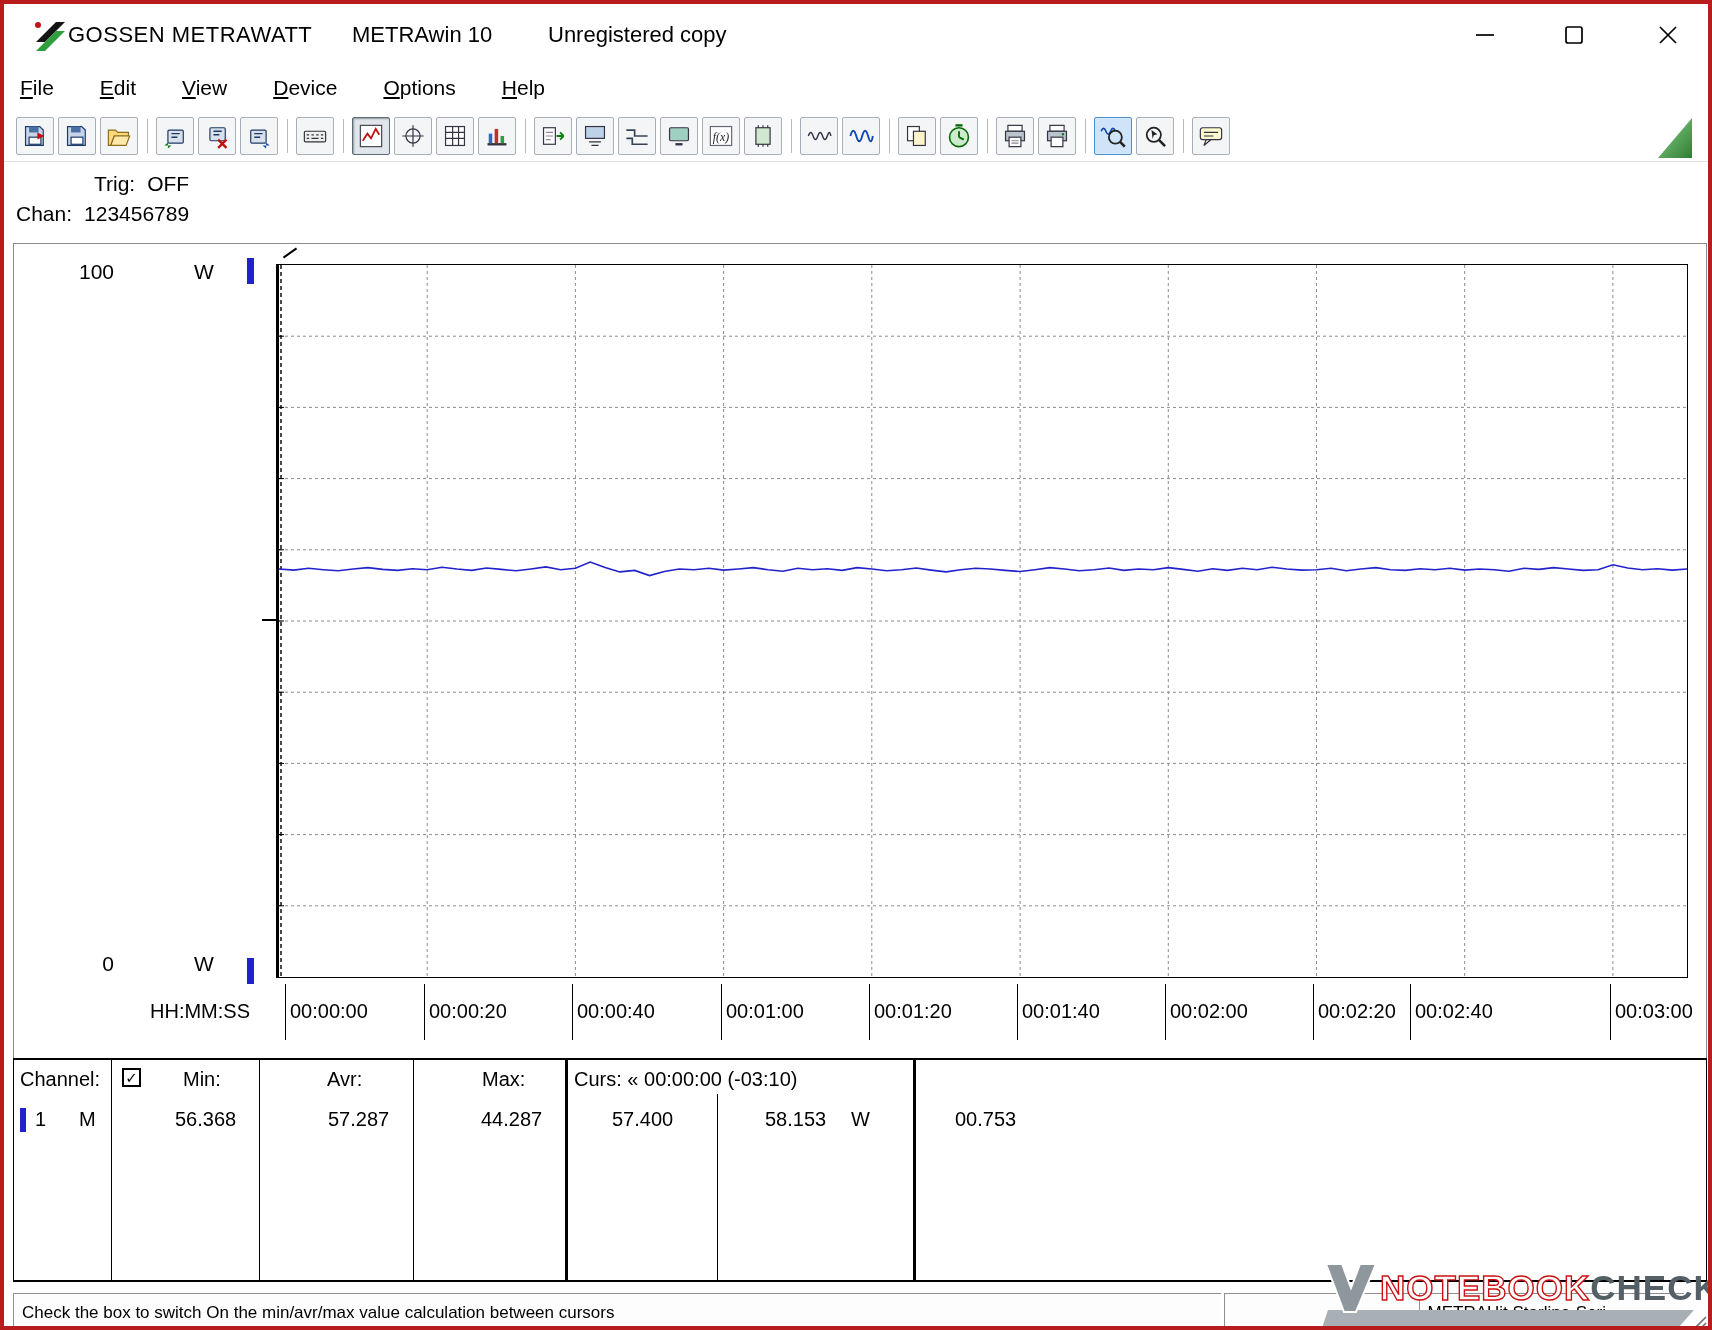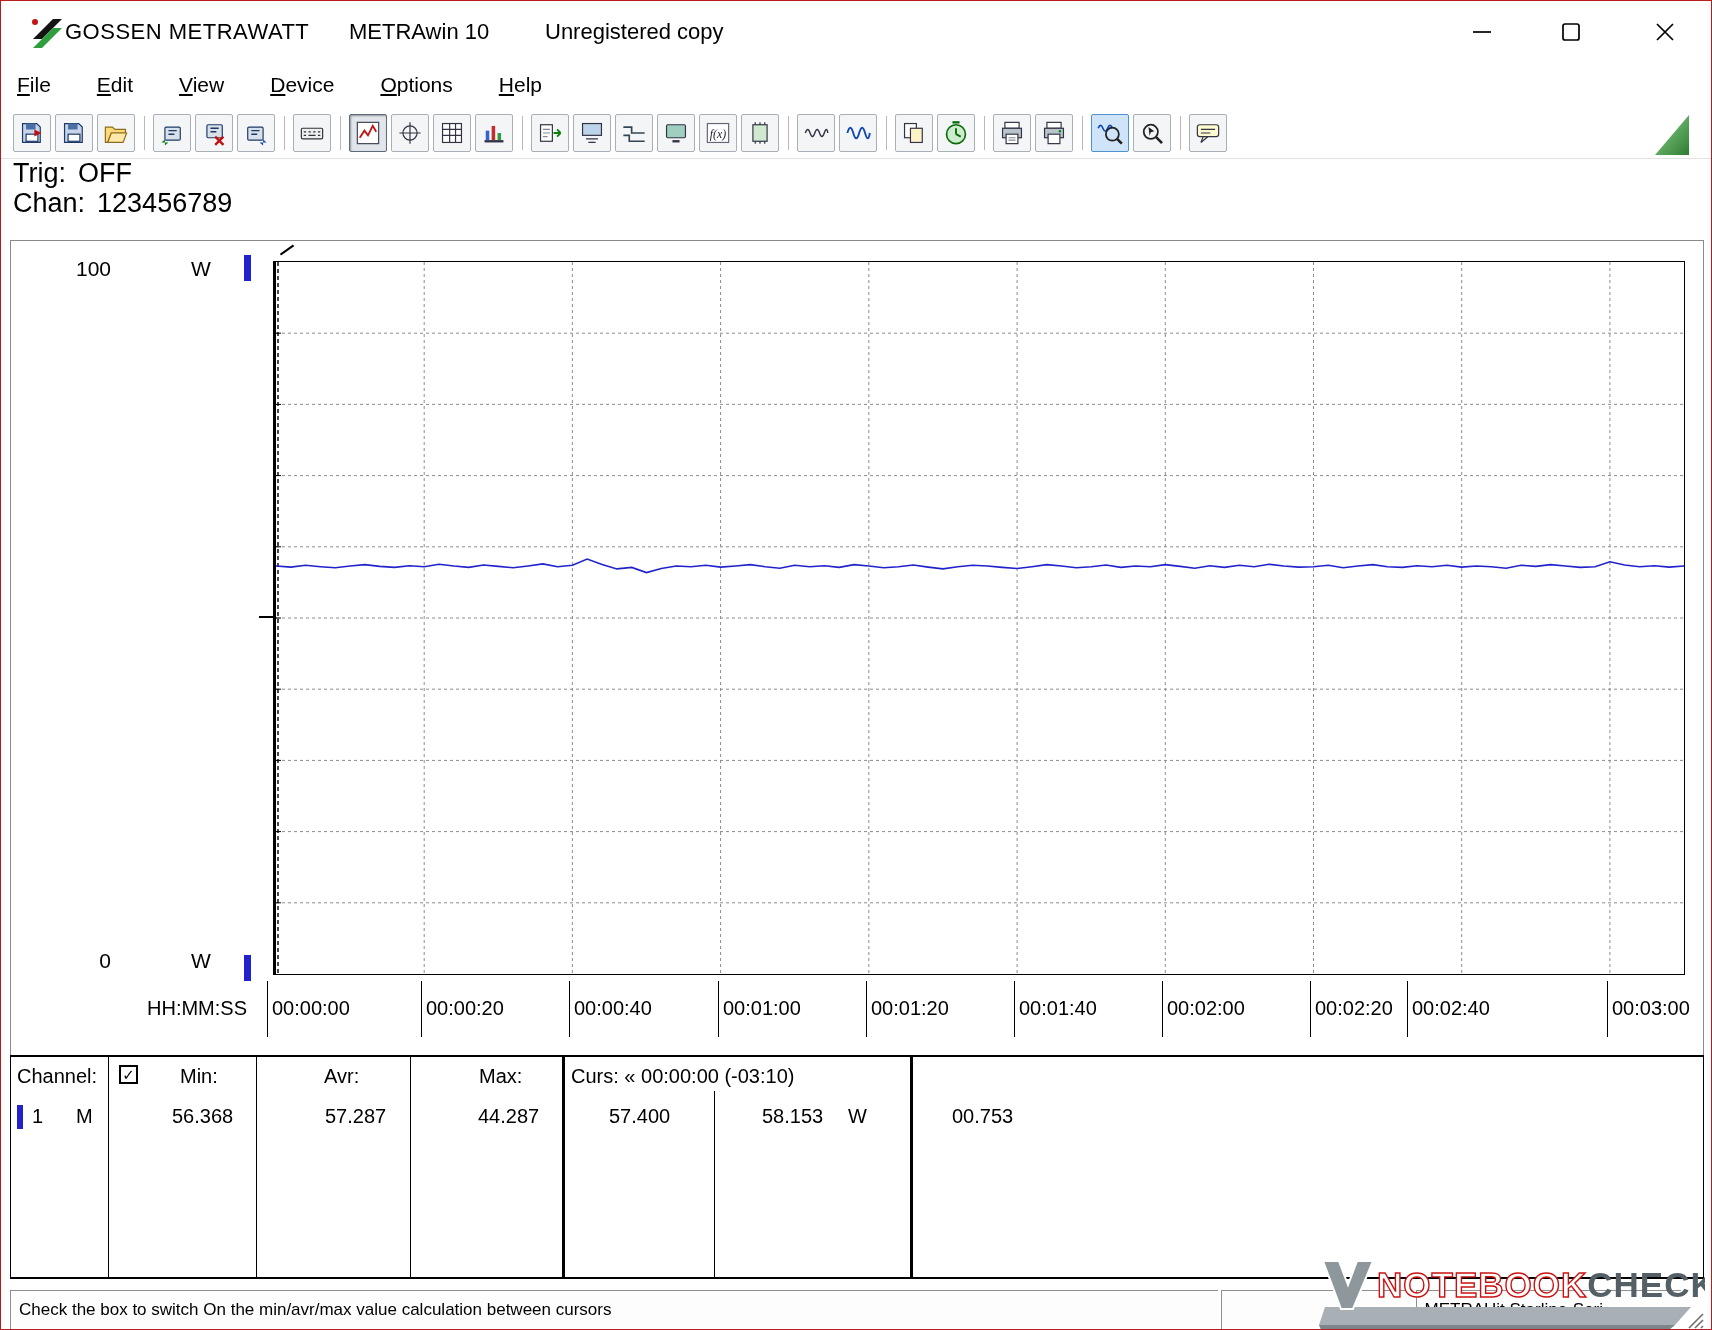--- a/index.html
+++ b/index.html
@@ -1,18 +1,18 @@
 <!DOCTYPE html>
 <html><head>
 <meta charset="utf-8">
 <style>
   html,body{margin:0;padding:0;background:#ffffff;}
   .app{position:relative;width:1712px;height:1330px;background:#fff;color:#000;
        font-family:"Liberation Sans","DejaVu Sans",sans-serif;overflow:hidden;
-       border:1px solid #b91c1c;box-sizing:border-box;padding-left:12px;}
+       border:4px solid #b91c1c;box-sizing:border-box;padding-left:12px;}
 
   
   .titlebar{position:absolute;left:0;top:0;width:100%;height:65px;background:#fff;}
   .logo{position:absolute;left:26px;top:12px;width:40px;height:40px;}
   .brand{position:absolute;left:64px;top:18px;font-size:22px;letter-spacing:.5px;}
   .appname{position:absolute;left:348px;top:18px;font-size:22px;}
   .license{position:absolute;left:544px;top:18px;font-size:22px;}
   .winbtn{position:absolute;top:8px;width:46px;height:46px;display:flex;align-items:center;justify-content:center;cursor:default;}
   .winbtn.min{left:1458px}.winbtn.max{left:1547px}.winbtn.close{left:1641px}
 
@@ -26,21 +26,21 @@
   .toolbar{position:absolute;left:0;top:106px;height:52px;width:100%;display:flex;align-items:center;
            padding-left:12px;box-sizing:border-box;border-bottom:1px solid #e2e2e2;}
   .tb-btn{width:38px;height:38px;margin-right:4px;border:1px solid #a9afb6;border-radius:2px;background:#f4f5f7;
           display:flex;align-items:center;justify-content:center;box-sizing:border-box;}
   .tb-btn.pressed{background:#e1e6ec;border:1px solid #5d6a78;box-shadow:inset 1px 1px 2px rgba(0,0,0,.35);}
   .tb-btn.active{background:#cfe4f8;border:1px solid #4f90d0;}
   .tb-sep{width:1px;height:34px;background:#b9b9b9;margin:0 8px 0 5px;}
   .green-corner{position:absolute;left:1652px;top:108px;width:40px;height:48px;}
 
   
-  .info-col{position:absolute;top:157px;font-size:27px;line-height:30px;}
+  .info-col{position:absolute;top:165px;font-size:21px;line-height:30px;text-align:right;}
   .info-col.c1{left:12px;} .info-col.c2{left:462px;}
   .iv{margin-left:12px;} .iv2{margin-left:22px;} .iv3{margin-left:10px;}
 
   
   .chart-panel{position:absolute;left:9px;top:239px;width:1694px;height:1028px;border:1px solid #8a8a8a;box-sizing:border-box;background:#fff;}
   .plot{position:absolute;left:262px;top:20px;width:1408px;height:712px;box-sizing:content-box;
         border:1px solid #000;border-left:3px solid #000;background:#fff;}
   .ylab{position:absolute;font-size:21px;}
   .ylab.max{left:40px;top:16px;width:60px;text-align:right;}
   .ylab.min{left:40px;top:708px;width:60px;text-align:right;}
@@ -355,21 +355,21 @@
           <line class="grid" x1="1037.5" y1="0" x2="1037.5" y2="712"></line>
           <line class="grid" x1="1185.7" y1="0" x2="1185.7" y2="712"></line>
           <line class="grid" x1="1333.9" y1="0" x2="1333.9" y2="712"></line>
           <line class="curs" x1="2" y1="0" x2="2" y2="712"></line>
           <polyline points="0.0,304.0 14.8,305.1 29.6,303.3 44.5,304.7 59.3,305.8 74.1,304.0 88.9,302.6 103.7,304.4 118.6,305.4 133.4,303.7 148.2,304.7 163.0,302.2 177.9,304.0 192.7,305.4 207.5,303.0 222.3,304.4 237.1,305.8 252.0,304.0 266.8,301.9 281.6,304.7 296.4,303.3 311.2,297.1 326.1,302.6 340.9,306.9 355.7,305.4 370.5,310.6 385.3,306.5 400.2,304.0 415.0,304.7 429.8,303.3 444.6,305.1 459.5,304.0 474.3,302.6 489.1,304.7 503.9,306.2 518.7,303.3 533.6,304.7 548.4,303.7 563.2,305.4 578.0,302.6 592.8,304.0 607.7,305.8 622.5,304.7 637.3,303.0 652.1,305.1 666.9,306.9 681.8,304.7 696.6,303.3 711.4,304.0 726.2,305.4 741.1,306.5 755.9,304.7 770.7,302.6 785.5,304.0 800.3,305.8 815.2,304.7 830.0,303.0 844.8,305.4 859.6,304.0 874.4,304.7 889.3,302.6 904.1,304.4 918.9,306.2 933.7,303.7 948.5,305.4 963.4,303.3 978.2,304.7 993.0,302.2 1007.8,304.0 1022.7,305.1 1037.5,304.7 1052.3,303.3 1067.1,305.8 1081.9,304.0 1096.8,302.6 1111.6,304.7 1126.4,305.4 1141.2,303.7 1156.0,304.7 1170.9,303.3 1185.7,305.1 1200.5,304.0 1215.3,304.7 1230.1,306.2 1245.0,303.3 1259.8,304.4 1274.6,302.6 1289.4,304.0 1304.3,305.4 1319.1,304.7 1333.9,299.8 1348.7,303.0 1363.5,304.7 1378.4,303.7 1393.2,305.1 1408.0,304.0" fill="none" stroke="#2222cc" stroke-width="1.6"></polyline>
         </svg>
     </div>
 
     <div class="xunit">HH:MM:SS</div>
     <div id="xticks">
-        <div class="xtick" style="left: 256px; text-align: center;">00:00:00</div>
+        <div class="xtick" style="left: 271px; text-align: center;">00:00:00</div>
         <div class="xtick" style="left: 410px;">00:00:20</div>
         <div class="xtick" style="left: 558px;">00:00:40</div>
         <div class="xtick" style="left: 707px;">00:01:00</div>
         <div class="xtick" style="left: 855px;">00:01:20</div>
         <div class="xtick" style="left: 1003px;">00:01:40</div>
         <div class="xtick" style="left: 1151px;">00:02:00</div>
         <div class="xtick" style="left: 1299px;">00:02:20</div>
         <div class="xtick" style="left: 1396px;">00:02:40</div>
         <div class="xtick" style="left: 1596px;">00:03:00</div>
       </div>

